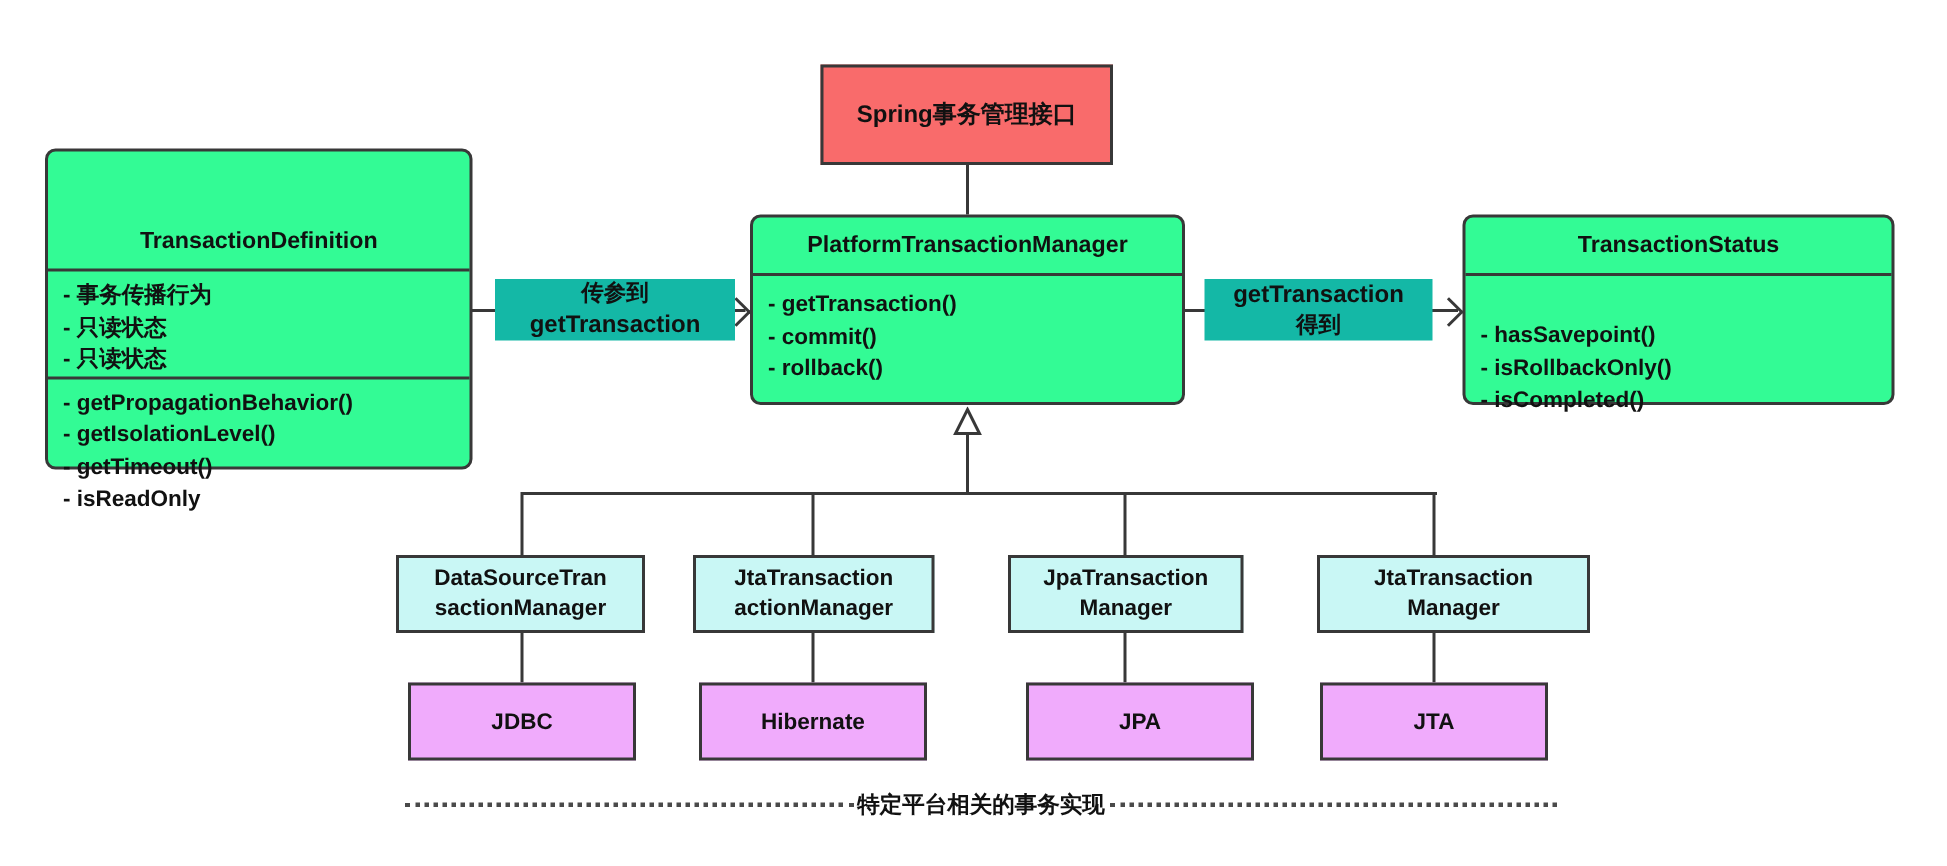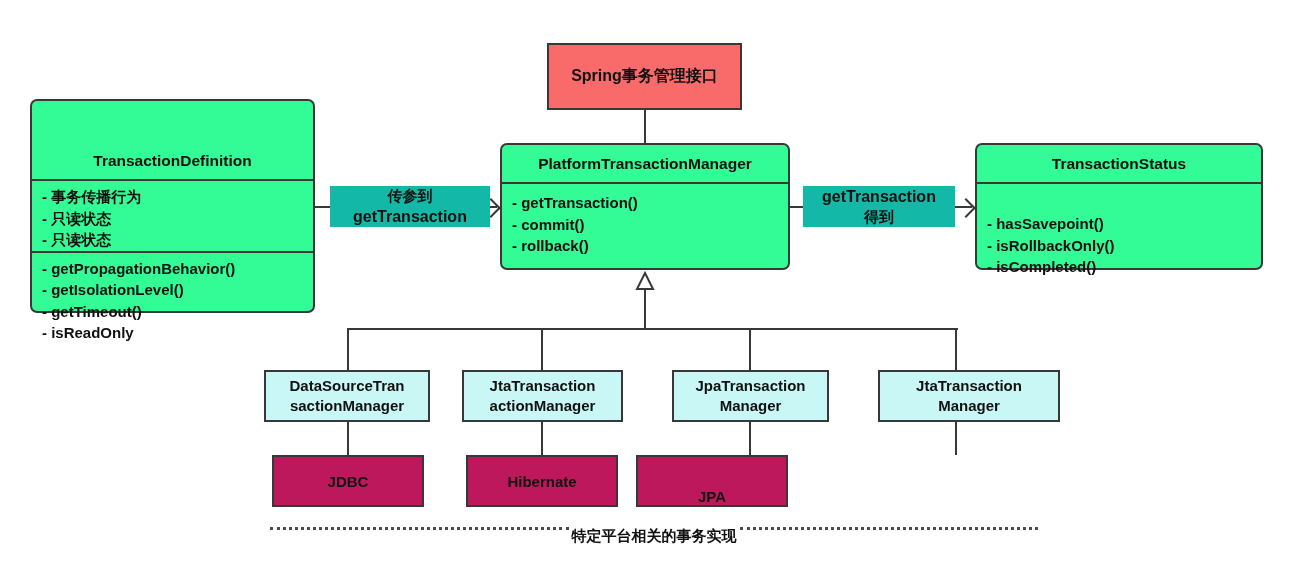--- a/index.html
+++ b/index.html
@@ -18,38 +18,38 @@
   .member{font-size:15px;line-height:21.5px;white-space:nowrap;font-weight:600;}
   .redbox{
     background:#f96b6b;display:flex;align-items:center;justify-content:center;
     font-size:16px;font-weight:600;
   }
   .cyanbox{
     background:#c9f7f5;display:flex;align-items:center;justify-content:center;
     text-align:center;font-size:15px;line-height:20px;white-space:pre-line;font-weight:600;
   }
   .yellowbox{
-    background:#be185d;display:flex;align-items:center;justify-content:center;
+    background:#f0abfc;display:flex;align-items:center;justify-content:center;
     font-size:15px;font-weight:600;
   }
   .hline{position:absolute;height:2px;background:#383838;}
   .vline{position:absolute;width:2px;background:#383838;}
   .chev{
     position:absolute;width:12px;height:12px;
     border-top:2.5px solid #383838;border-right:2.5px solid #383838;
     transform:rotate(45deg);
   }
   .arrow-label{
     position:absolute;text-align:center;background:#14b8a6;font-weight:600;
   }
   .arrow-label .l1{font-size:15px;line-height:20px;}
   .arrow-label .l2{font-size:16px;line-height:21px;}
   .tri{position:absolute;}
   .footer-sep{
-    position:absolute;display:flex;align-items:flex-start;
+    position:absolute;display:flex;align-items:center;
   }
   .dots{flex:1 1 auto;height:0;border-top:3px dotted #4a4a4a;}
   .footer-text{flex:0 0 auto;padding:0 3px;font-size:15px;font-weight:600;white-space:nowrap;}
 </style>
 </head>
 <body>
 
 <div class="canvas">
 
   <div class="box redbox" style="left:547px;top:43px;width:195px;height:67px;">
@@ -136,22 +136,25 @@
   <div class="vline" style="left:541px;top:421px;height:34px;"></div>
   <div class="vline" style="left:749px;top:421px;height:34px;"></div>
   <div class="vline" style="left:955px;top:421px;height:34px;"></div>
 
   <div class="box yellowbox" style="left:272px;top:455px;width:152px;height:52px;">
     <span>JDBC</span>
   </div>
   <div class="box yellowbox" style="left:466px;top:455px;width:152px;height:52px;">
     <span>Hibernate</span>
   </div>
-  <div class="box yellowbox" style="left:636px;top:455px;width:152px;height:52px;align-items:flex-end;">
+  <div class="box yellowbox" style="left:684px;top:455px;width:152px;height:52px;">
     <span>JPA</span>
+  </div>
+  <div class="box yellowbox" style="left:880px;top:455px;width:152px;height:52px;">
+    <span>JTA</span>
   </div>
 
   <div class="footer-sep" style="left:270px;top:527px;width:768px;height:18px;">
     <div class="dots"></div>
     <div class="footer-text">特定平台相关的事务实现</div>
     <div class="dots"></div>
   </div>
 
 </div>
 

